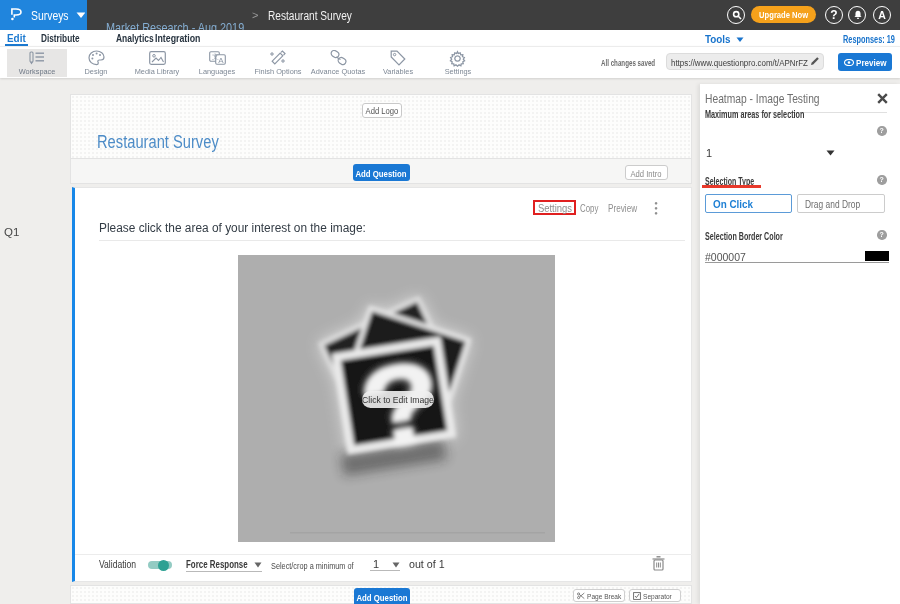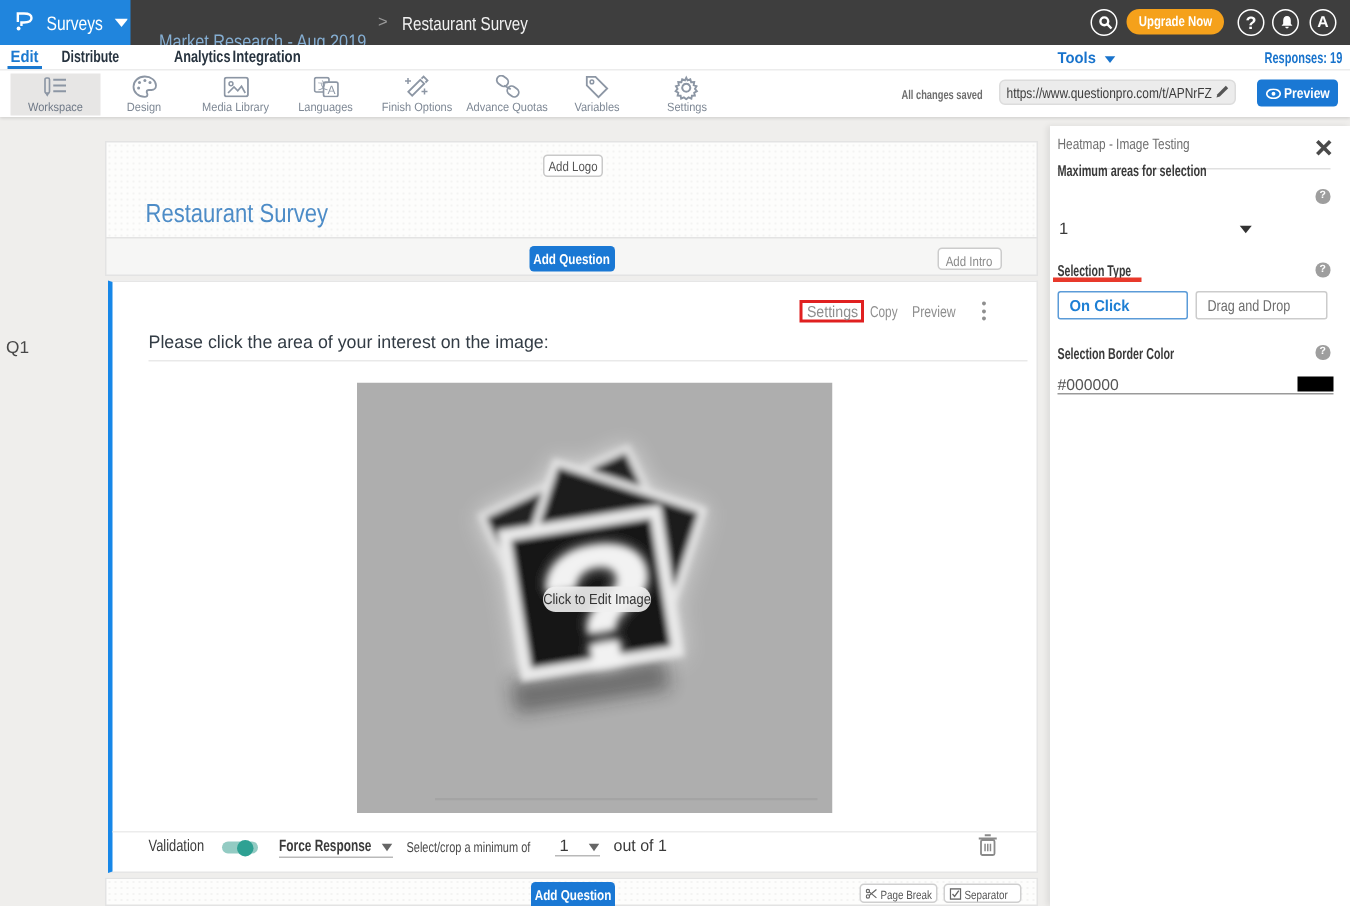--- a/index.html
+++ b/index.html
@@ -230,21 +230,21 @@
   </svg>
 <div class="abs" style="left:586.5px;top:591.5px;color:#555;font-size:8px"><span class="cx" style="transform:scaleX(0.82)">Page Break</span></div>
 <div class="abs" style="left:629px;top:589px;width:52px;height:13px;background:#fff;border:1px solid #cfcfcf;border-radius:3px"></div>
 <svg class="abs" style="left:633px;top:591.5px" width="8" height="8" viewBox="0 0 8 8">
     <rect x="0.6" y="0.6" width="6.8" height="6.8" fill="none" stroke="#666" stroke-width="0.9"></rect>
     <path d="M2,4 L3.4,5.6 L6.2,1.8" fill="none" stroke="#666" stroke-width="0.9"></path>
   </svg>
 <div class="abs" style="left:643px;top:591.5px;color:#555;font-size:8px"><span class="cx" style="transform:scaleX(0.82)">Separator</span></div>
 
 <div class="abs" style="left:700px;top:84px;width:200px;height:520px;background:#fff;box-shadow:-2px 0 4px rgba(0,0,0,0.08)"></div>
-<div class="abs" style="left:705px;top:91px;color:#6f6f6f;font-size:10px"><span class="cx" style="transform:scaleX(0.79)">Heatmap - Image Testing</span></div>
+<div class="abs" style="left:705px;top:91px;color:#6f6f6f;font-size:13px"><span class="cx" style="transform:scaleX(0.79)">Heatmap - Image Testing</span></div>
 <svg class="abs" style="left:877px;top:93px" width="11" height="11" viewBox="0 0 11 11">
     <path d="M1.2,1.2 L9.8,9.8 M9.8,1.2 L1.2,9.8" stroke="#4a4a4a" stroke-width="2.4"></path>
   </svg>
 <div class="abs" style="left:705px;top:112px;width:182px;height:1px;background:#e0e0e0"></div>
 
 <div class="abs blbl" style="left:705px;top:108px"><span class="cx" style="transform:scaleX(0.69)">Maximum areas for selection</span></div>
 <div class="abs helpc" style="left:877px;top:126px">?</div>
 <div class="abs" style="left:706px;top:147px;color:#3a3a3a;font-size:11px">1</div>
 <svg class="abs" style="left:826px;top:150px" width="9" height="6">
     <path d="M0.5,0.5 L4.5,5.5 L8.5,0.5 Z" fill="#333"></path>
@@ -254,15 +254,15 @@
 <div class="abs" style="left:702px;top:185px;width:59px;height:2.5px;background:#e8392b"></div>
 <div class="abs helpc" style="left:877px;top:175px">?</div>
 
 <div class="abs" style="left:705px;top:194px;width:87px;height:19px;background:#fff;border:1px solid #5b9bd8;border-radius:2px"></div>
 <div class="abs" style="left:713px;top:198px;color:#1d7fd4;font-size:10.5px;font-weight:bold"><span class="cx" style="transform:scaleX(0.94)">On Click</span></div>
 <div class="abs" style="left:797px;top:194px;width:88px;height:19px;background:#fff;border:1px solid #cccccc;border-radius:2px"></div>
 <div class="abs" style="left:805px;top:198px;color:#6e6e6e;font-size:10.5px"><span class="cx" style="transform:scaleX(0.8)">Drag and Drop</span></div>
 
 <div class="abs blbl" style="left:705px;top:230px"><span class="cx" style="transform:scaleX(0.68)">Selection Border Color</span></div>
 <div class="abs helpc" style="left:877px;top:230px">?</div>
-<div class="abs" style="left:705px;top:251px;color:#555;font-size:10.5px"><span class="cx">#000000</span></div>
+<div class="abs" style="left:705px;top:251px;color:#555;font-size:10.5px"><span class="cx">#000007</span></div>
 <div class="abs" style="left:705px;top:262px;width:184px;height:1px;background:#9a9a9a"></div>
 <div class="abs" style="left:865px;top:251px;width:24px;height:10px;background:#000"></div>
 
 </body></html>

